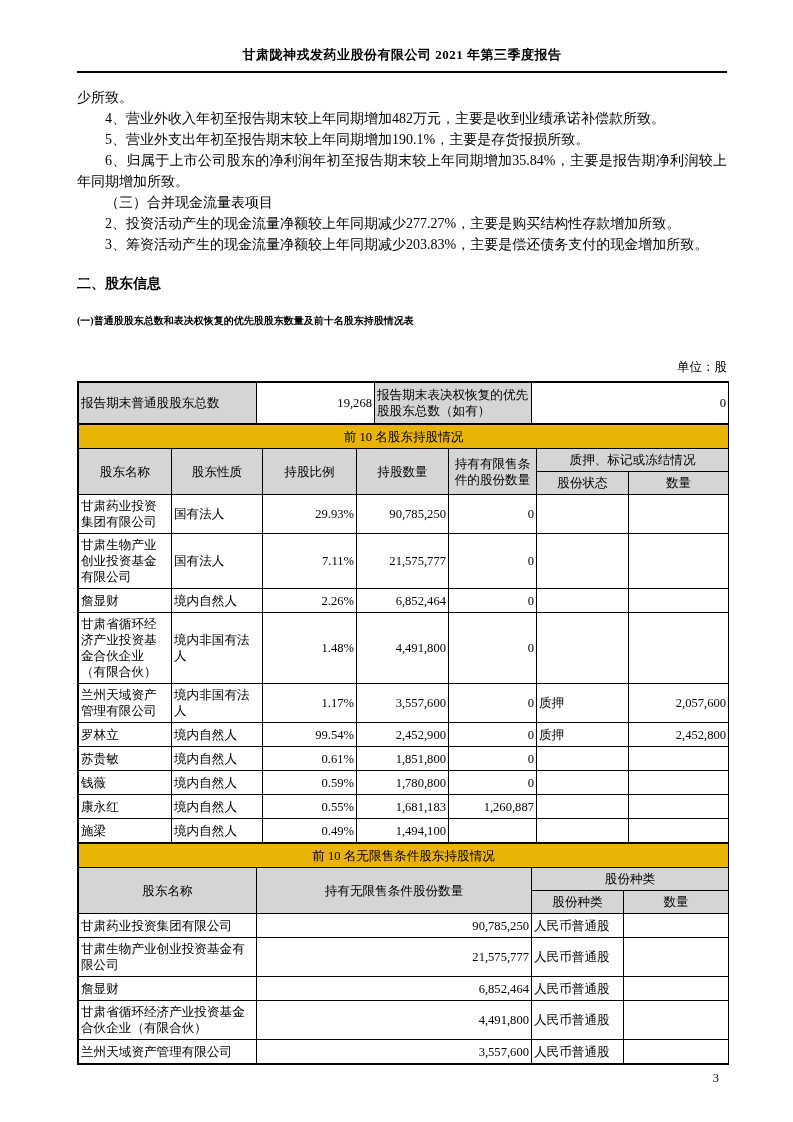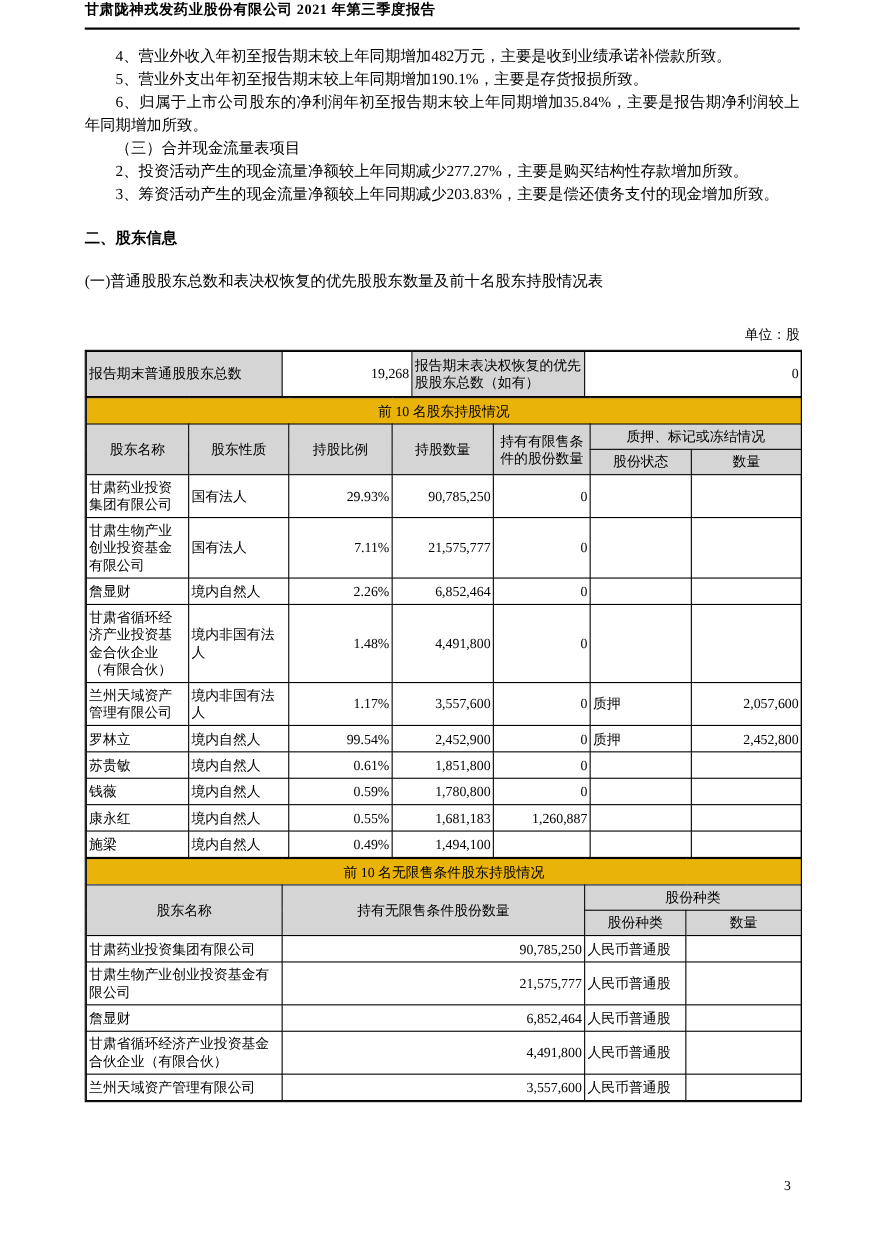--- a/index.html
+++ b/index.html
@@ -9,21 +9,22 @@
     background:#fff;
     margin:0 auto;
     font-family:"Liberation Serif","DejaVu Serif",serif;
     color:#000;
     overflow:hidden;
     box-sizing:border-box;
   }
   .content{padding:0 66px 0 77px;}
   
   .doc-header{
-    text-align:left;
+    padding-top:46px;
+    text-align:center;
     font-size:13px;
     font-weight:bold;
     letter-spacing:0.5px;
     border-bottom:2px solid #000;
     padding-bottom:7px;
   }
   
   .bodytext{margin-top:14px;}
   .bodytext p{
     margin:0;
@@ -32,22 +33,22 @@
     text-align:justify;
   }
   .bodytext p.ind{text-indent:2em;}
   .section-title{
     margin:20px 0 0 0;
     font-size:14px;
     font-weight:bold;
   }
   .subsection-title{
     margin:21px 0 0 0;
-    font-size:14px;
-    font-weight:normal;
+    font-size:10px;
+    font-weight:bold;
   }
   .unit-row{
     margin-top:31px;
     text-align:right;
     font-size:12.5px;
   }
   
   .table-stack{
     margin-top:5px;
     width:650px;
@@ -86,20 +87,21 @@
 </style>
 </head>
 <body>
 
 <div class="page">
   <div class="content">
 
     <div class="doc-header">甘肃陇神戎发药业股份有限公司 2021 年第三季度报告</div>
 
     <div class="bodytext">
+      <p>少所致。</p>
       <p class="ind">4、营业外收入年初至报告期末较上年同期增加482万元，主要是收到业绩承诺补偿款所致。</p>
       <p class="ind">5、营业外支出年初至报告期末较上年同期增加190.1%，主要是存货报损所致。</p>
       <p class="ind">6、归属于上市公司股东的净利润年初至报告期末较上年同期增加35.84%，主要是报告期净利润较上年同期增加所致。</p>
       <p class="ind">（三）合并现金流量表项目</p>
       <p class="ind">2、投资活动产生的现金流量净额较上年同期减少277.27%，主要是购买结构性存款增加所致。</p>
       <p class="ind">3、筹资活动产生的现金流量净额较上年同期减少203.83%，主要是偿还债务支付的现金增加所致。</p>
     </div>
 
     <h2 class="section-title">二、股东信息</h2>
     <h3 class="subsection-title">(一)普通股股东总数和表决权恢复的优先股股东数量及前十名股东持股情况表</h3>

